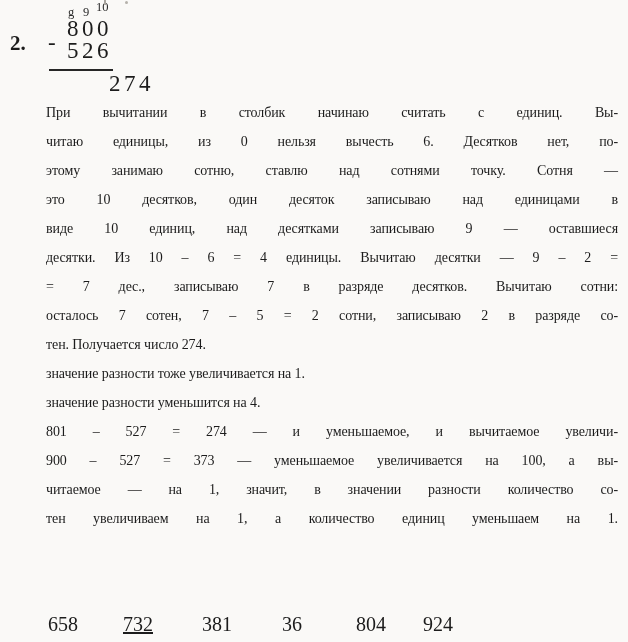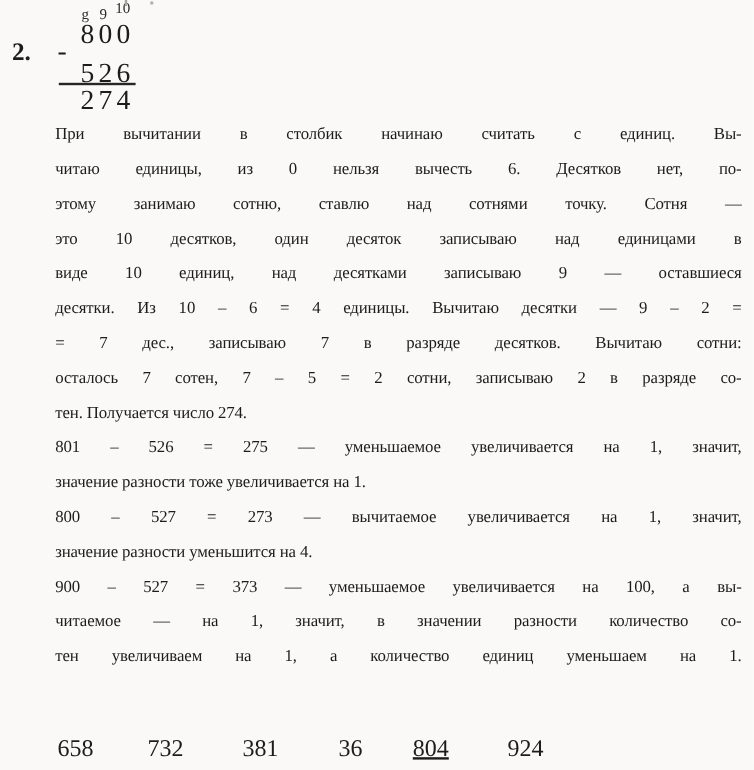--- a/index.html
+++ b/index.html
@@ -63,22 +63,22 @@
     font-size: 23px;
   }
   .sub-row {
     position: absolute;
     left: 67px;
     font-size: 23px;
     letter-spacing: 3.5px;
     white-space: nowrap;
   }
   .row-minuend    { top: 16px; }
-  .row-subtrahend { top: 48px; }
-  .row-difference { top: 71px; }
+  .row-subtrahend { top: 38px; }
+  .row-difference { top: 71px; margin-left: 42px; }
   .sub-rule {
     position: absolute;
     left: 49px;
     top: 69px;
     width: 64px;
     height: 2px;
     background: #262626;
   }
 
   
@@ -111,24 +111,24 @@
     width: 628px;
     height: 29px;
     font-size: 20px;
     line-height: 29px;
   }
   .answer {
     position: absolute;
     top: 0;
   }
   .answer:nth-child(1) { left: 48px; }
-  .answer:nth-child(2) { left: 123px; }
+  .answer:nth-child(2) { left: 123px; text-decoration: underline; }
   .answer:nth-child(3) { left: 202px; }
   .answer:nth-child(4) { left: 282px; }
-  .answer:nth-child(5) { left: 344px; text-decoration: underline; }
+  .answer:nth-child(5) { left: 356px; }
   .answer:nth-child(6) { left: 423px; }
 </style>
 </head>
 <body>
 
 <div id="page">
 
   <div id="worked-example">
     <span class="item-number">2.</span>
 
@@ -149,24 +149,23 @@
   <div id="explanation">
     <div class="line">При вычитании в столбик начинаю считать с единиц. Вы-</div>
     <div class="line">читаю единицы, из 0 нельзя вычесть 6. Десятков нет, по-</div>
     <div class="line">этому занимаю сотню, ставлю над сотнями точку. Сотня —</div>
     <div class="line">это 10 десятков, один десяток записываю над единицами в</div>
     <div class="line">виде 10 единиц, над десятками записываю 9 — оставшиеся</div>
     <div class="line">десятки. Из 10 – 6 = 4 единицы. Вычитаю десятки — 9 – 2 =</div>
     <div class="line">= 7 дес., записываю 7 в разряде десятков. Вычитаю сотни:</div>
     <div class="line">осталось 7 сотен, 7 – 5 = 2 сотни, записываю 2 в разряде со-</div>
     <div class="line plain">тен. Получается число 274.</div>
-    <div class="line">801 – 526 = 275 — уменьшаемое увеличивается на 1, значит,</div>
     <div class="line plain">значение разности тоже увеличивается на 1.</div>
-    <div class="line">800 – 527 = 273 — вычитаемое увеличивается на 1, значит,</div>
     <div class="line plain">значение разности уменьшится на 4.</div>
+    <div class="line">801 – 527 = 274 — и уменьшаемое, и вычитаемое увеличи-</div>
     <div class="line">900 – 527 = 373 — уменьшаемое увеличивается на 100, а вы-</div>
     <div class="line">читаемое — на 1, значит, в значении разности количество со-</div>
     <div class="line">тен увеличиваем на 1, а количество единиц уменьшаем на 1.</div>
   </div>
 
   <div id="answers">
     <span class="answer">658</span>
     <span class="answer">732</span>
     <span class="answer">381</span>
     <span class="answer">36</span>

